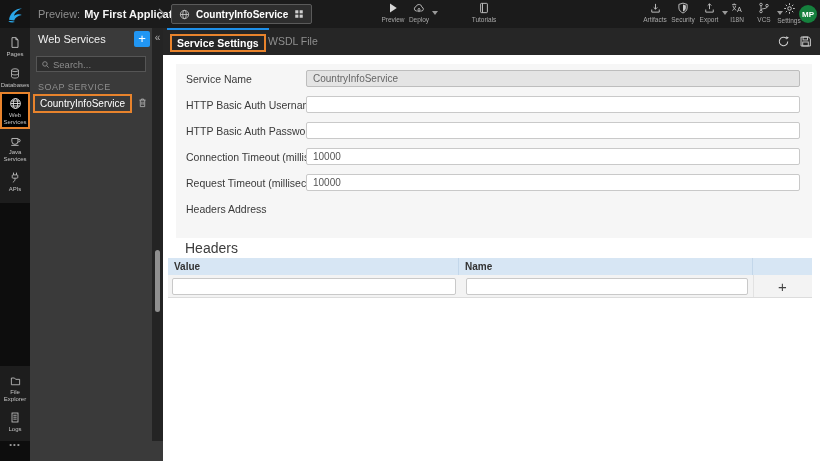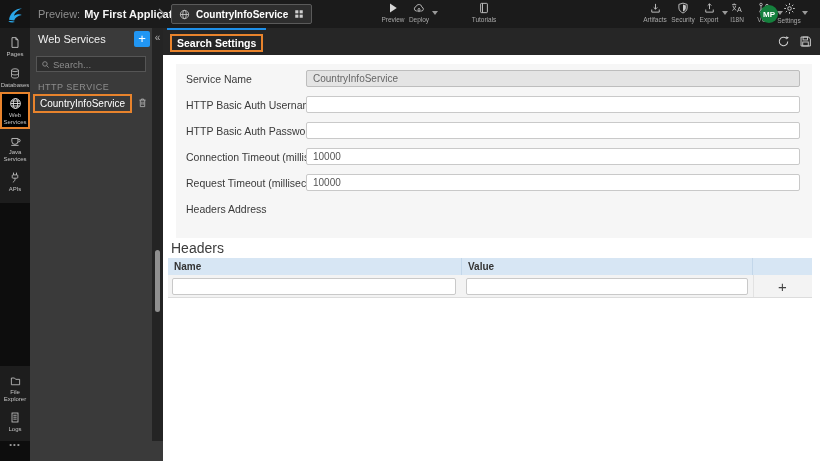--- a/index.html
+++ b/index.html
@@ -17,21 +17,21 @@
   .project .pname { color:#f5f5f5; font-weight:bold; }
   .crumb-sep { position:absolute; left:157px; top:7px; }
   .service-tab { position:absolute; left:171px; top:4px; height:20px; display:flex; align-items:center;
     gap:6px; padding:0 7px; background:#2e2e2e; border:1px solid #5a5a5a; border-radius:2px; }
   .service-tab .st-name { color:#fff; font-size:10px; font-weight:bold; }
   .tb-action { position:absolute; top:2px; width:40px; height:25px; display:flex; flex-direction:column;
     align-items:center; justify-content:flex-start; gap:2px; cursor:pointer; }
   .tb-label { font-size:6.5px; color:#a8a8a8; white-space:nowrap; }
   .caret { position:absolute; right:1px; top:9px; width:0; height:0;
     border-left:3px solid transparent; border-right:3px solid transparent; border-top:4px solid #9a9a9a; }
-  .avatar { position:absolute; left:760px; top:5px; width:18px; height:18px; border-radius:50%;
+  .avatar { position:absolute; left:799px; top:5px; width:18px; height:18px; border-radius:50%;
     background:#15803d; color:#fff; font-size:8px; font-weight:bold; display:flex;
     align-items:center; justify-content:center; }
 
   
   .rail { position:absolute; left:0; top:28px; width:30px; height:433px; background:#0d0d0d; }
   .rail-top { position:absolute; left:0; top:0; width:30px; background:#1d1d1d; padding:3px 0 6px; }
   .rail-bottom { position:absolute; left:0; top:338px; width:30px; background:#1d1d1d; padding:4px 0; }
   .rl-item { width:30px; display:flex; flex-direction:column; align-items:center; gap:2px;
     padding:5px 0 4px; cursor:pointer; }
   .rl-item.selected { background:#000; border:2px solid #e8832c; padding:3px 0 2px; }
@@ -74,21 +74,21 @@
   .tb-icon { position:absolute; top:7px; cursor:pointer; }
   .content { position:absolute; left:0; top:27px; width:657px; height:406px; background:#fff; }
 
   .card { position:absolute; left:13px; top:9px; width:636px; height:174px; background:#f6f6f6; }
   .frow { position:absolute; left:10px; width:614px; height:17px; }
   .flabel { position:absolute; left:0; top:3px; font-size:10.5px; color:#3a3a3a; }
   .finput { position:absolute; left:120px; top:0; width:494px; height:17px; border:1px solid #c9c9c9;
     border-radius:2px; background:#fff; font-size:10px; color:#555; padding:0 6px; font-family:inherit; outline:none; }
   .finput:disabled { background:#e4e4e4; border-color:#bdbdbd; color:#666; }
 
-  .headers-title { position:absolute; left:8px; top:185px; font-size:14px; color:#3c3c3c; }
+  .headers-title { position:absolute; left:22px; top:185px; font-size:14px; color:#3c3c3c; }
   .htable { position:absolute; left:5px; top:203px; width:644px; }
   .hhead { display:flex; height:17px; background:#d7e6f4; }
   .hcell { font-size:10px; font-weight:bold; color:#333; line-height:17px; padding-left:6px; }
   .hc1 { width:294px; border-right:1px solid #c3d7ea; }
   .hc2 { width:291px; border-right:1px solid #c3d7ea; }
   .hc3 { width:58px; }
   .hbody { display:flex; height:23px; background:#f3f3f3; border-bottom:1px solid #dcdcdc; }
   .bcell { position:relative; }
   .bc1 { width:294px; }
   .bc2 { width:291px; }
@@ -272,43 +272,44 @@
   <div class="panel">
     <div class="panel-title">Web Services</div>
     <div class="add-btn">+</div>
     <div class="search">
       <svg width="9" height="9" viewBox="0 0 16 16">
         <circle cx="7" cy="7" r="4" stroke="#8d8d8d" stroke-width="1.6" fill="none"></circle>
         <line x1="10" y1="10" x2="13.5" y2="13.5" stroke="#8d8d8d" stroke-width="1.6"></line>
       </svg>
       <input type="text" placeholder="Search..." style="">
     </div>
-    <div class="section-label">HTTP SERVICE</div>
+    <div class="section-label">SOAP SERVICE</div>
     <div class="svc-row">
       <span class="svc-name">CountryInfoService</span>
       <svg class="svc-trash" width="11" height="13" viewBox="0 0 16 16">
         <path d="M3.5 4.5 h9" stroke="#b5b5b5" stroke-width="1.2"></path>
         <path d="M6.3 4.5 V3 h3.4 v1.5" stroke="#b5b5b5" stroke-width="1.2" fill="none"></path>
         <path d="M4.8 4.5 V14 h6.4 V4.5" stroke="#b5b5b5" stroke-width="1.2" fill="none"></path>
         <path d="M7 6.8 v4.6 M9 6.8 v4.6" stroke="#b5b5b5" stroke-width="1.1"></path>
       </svg>
     </div>
   </div>
 
   <div class="divider">
     <div class="collapse">«</div>
     <div class="thumb"></div>
     <div class="div-foot"></div>
   </div>
 
   <div class="main">
     <div class="tabbar">
       <div class="tab-active">
-        <span>Search Settings</span>
-      </div>
+        <span>Service Settings</span>
+      </div>
+      <div class="tab-inactive">WSDL File</div>
       <svg class="tb-icon" style="right:30px" width="13" height="13" viewBox="0 0 16 16">
         <path d="M13.2 8 A5.2 5.2 0 1 1 11.6 4.2" stroke="#cfcfcf" stroke-width="1.3" fill="none"></path>
         <polygon points="11.2,1.4 11.6,5.4 14.6,3.2" fill="#cfcfcf"></polygon>
       </svg>
       <svg class="tb-icon" style="right:8px" width="13" height="13" viewBox="0 0 16 16">
         <path d="M2.5 2.5 h9.5 L14 5 V13.5 H2.5 Z" stroke="#cfcfcf" stroke-width="1.2" fill="none"></path>
         <rect x="5" y="2.5" width="5.5" height="3.6" stroke="#cfcfcf" stroke-width="1.1" fill="none"></rect>
         <rect x="4.6" y="8.6" width="6.8" height="4.9" stroke="#cfcfcf" stroke-width="1.1" fill="none"></rect>
       </svg>
     </div>
@@ -336,22 +337,22 @@
           <input class="finput" value="10000" style="">
         </div>
         <div class="frow" style="top:136px">
           <span class="flabel">Headers Address</span>
         </div>
       </div>
 
       <div class="headers-title">Headers</div>
       <div class="htable">
         <div class="hhead">
+          <div class="hcell hc2">Value</div>
           <div class="hcell hc1">Name</div>
-          <div class="hcell hc2">Value</div>
           <div class="hcell hc3"></div>
         </div>
         <div class="hbody">
           <div class="bcell bc1">
             <input class="tinput" value="" style="">
           </div>
           <div class="bcell bc2">
             <input class="tinput" value="" style="">
           </div>
           <div class="bcell bc3">

